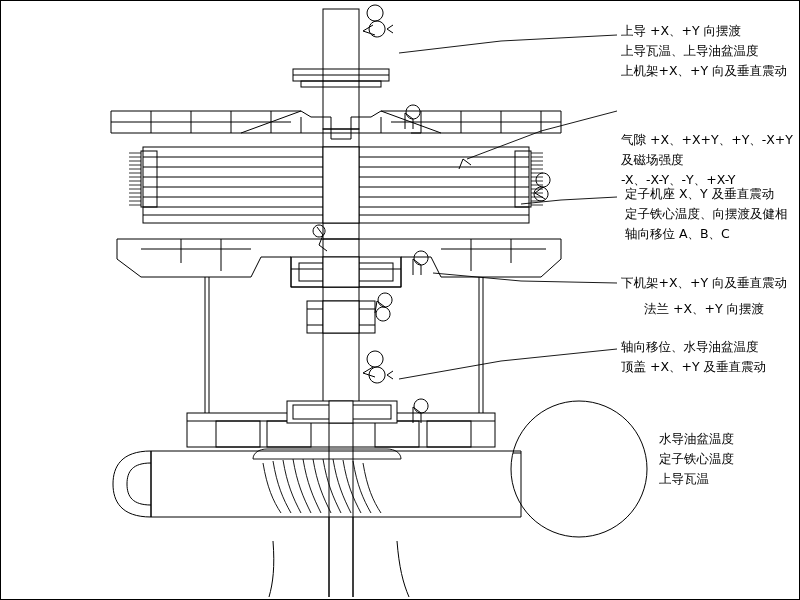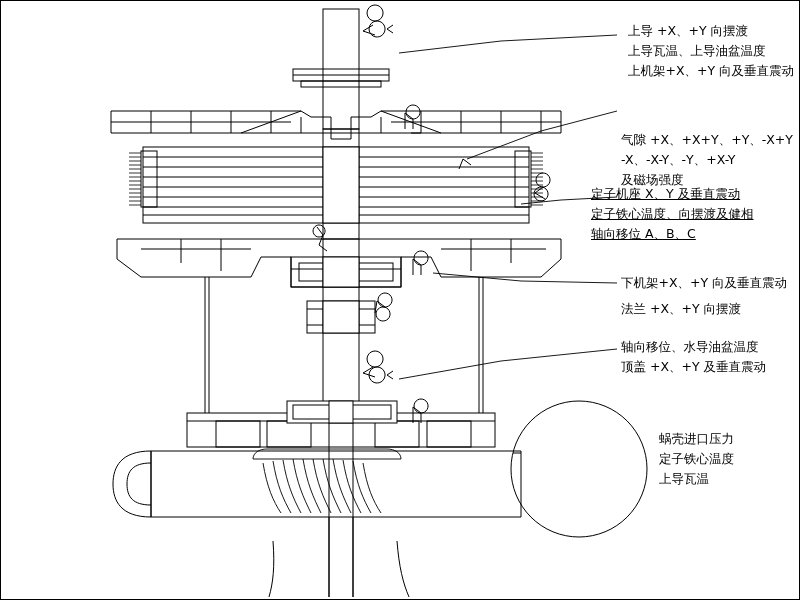--- a/index.html
+++ b/index.html
@@ -213,47 +213,47 @@
       <g stroke-width="0.9">
         <path d="M616,34 L500,40 L398,52"></path>
         <path d="M616,110 L540,130 L466,158"></path>
         <path d="M616,196 L560,199 L520,203"></path>
         <path d="M616,282 L520,280 L432,272"></path>
         <path d="M616,348 L500,360 L398,378"></path>
       </g>
     </g>
   </svg>
 
-  <div class="annot" style="left:620px;top:20px;margin-left:7px;">
+  <div class="annot" style="left:620px;top:20px;">
     <div>上导 +X、+Y 向摆渡</div>
     <div>上导瓦温、上导油盆温度</div>
     <div>上机架+X、+Y 向及垂直震动</div>
   </div>
 
   <div class="annot" style="left:620px;top:98px;margin-top:31px;">
     <div>气隙 +X、+X+Y、+Y、-X+Y</div>
+    <div>及磁场强度</div>
     <div>-X、-X-Y、-Y、+X-Y</div>
-    <div>及磁场强度</div>
-  </div>
-
-  <div class="annot" style="left:590px;top:183px;text-decoration:underline;">
+  </div>
+
+  <div class="annot" style="left:624px;top:183px;">
     <div>定子机座 X、Y 及垂直震动</div>
     <div>定子铁心温度、向摆渡及健相</div>
     <div>轴向移位 A、B、C</div>
   </div>
 
-  <div class="annot" style="left:620px;top:272px;">
+  <div class="annot" style="left:620px;top:272px;text-align:center;">
     <div>下机架+X、+Y 向及垂直震动</div>
     <div style="margin-top:6px;">法兰 +X、+Y 向摆渡</div>
   </div>
 
   <div class="annot" style="left:620px;top:336px;">
     <div>轴向移位、水导油盆温度</div>
     <div>顶盖 +X、+Y 及垂直震动</div>
   </div>
 
   <div class="annot" style="left:658px;top:428px;">
-    <div>蜗壳进口压力</div>
+    <div>水导油盆温度</div>
     <div>定子铁心温度</div>
     <div>上导瓦温</div>
   </div>
 
 </div>
 
 </body></html>

